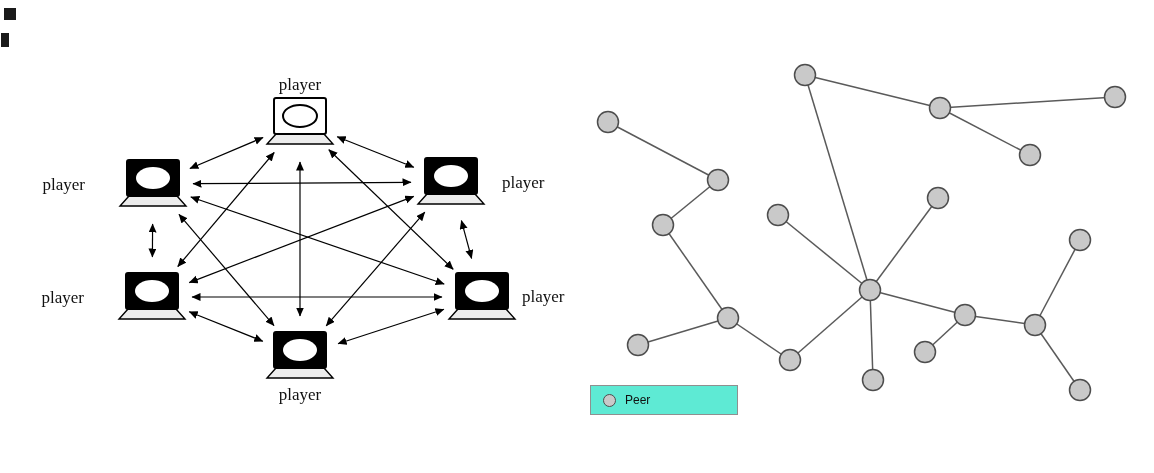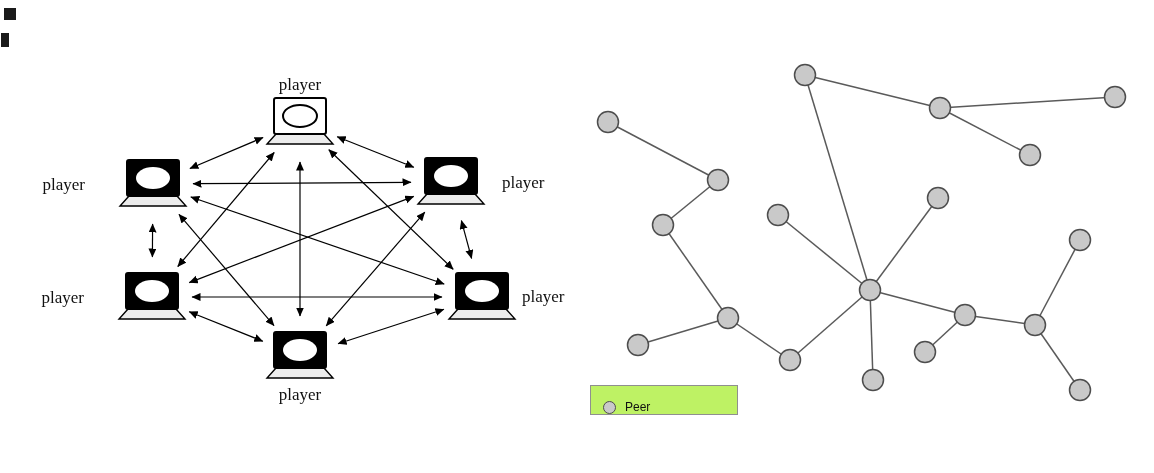--- a/index.html
+++ b/index.html
@@ -24,22 +24,22 @@
   .laptop.light .laptop-oval{fill:#fff;stroke:#000;stroke-width:2;}
   .player-label{font-family:"Liberation Serif",serif;font-size:17px;fill:#111;}
 
   
   .p2p-line{stroke-width:1.5;fill:none;}
 
   
   .legend{
     position:absolute;left:20px;top:385px;
     width:148px;height:30px;
-    border:1px solid #8f8f8f;background:#bef264;
-    display:flex;align-items:flex-end;gap:9px;
+    border:1px solid #8f8f8f;background:#5eead4;
+    display:flex;align-items:center;gap:9px;
     padding-left:12px;box-sizing:border-box;
   }
   .legend-dot{
     width:11px;height:11px;border-radius:50%;
     background:#c9c9c9;border:1.5px solid #4d4d4d;
     display:inline-block;
   }
   .legend-label{font-size:12px;color:#111;}
 
   

